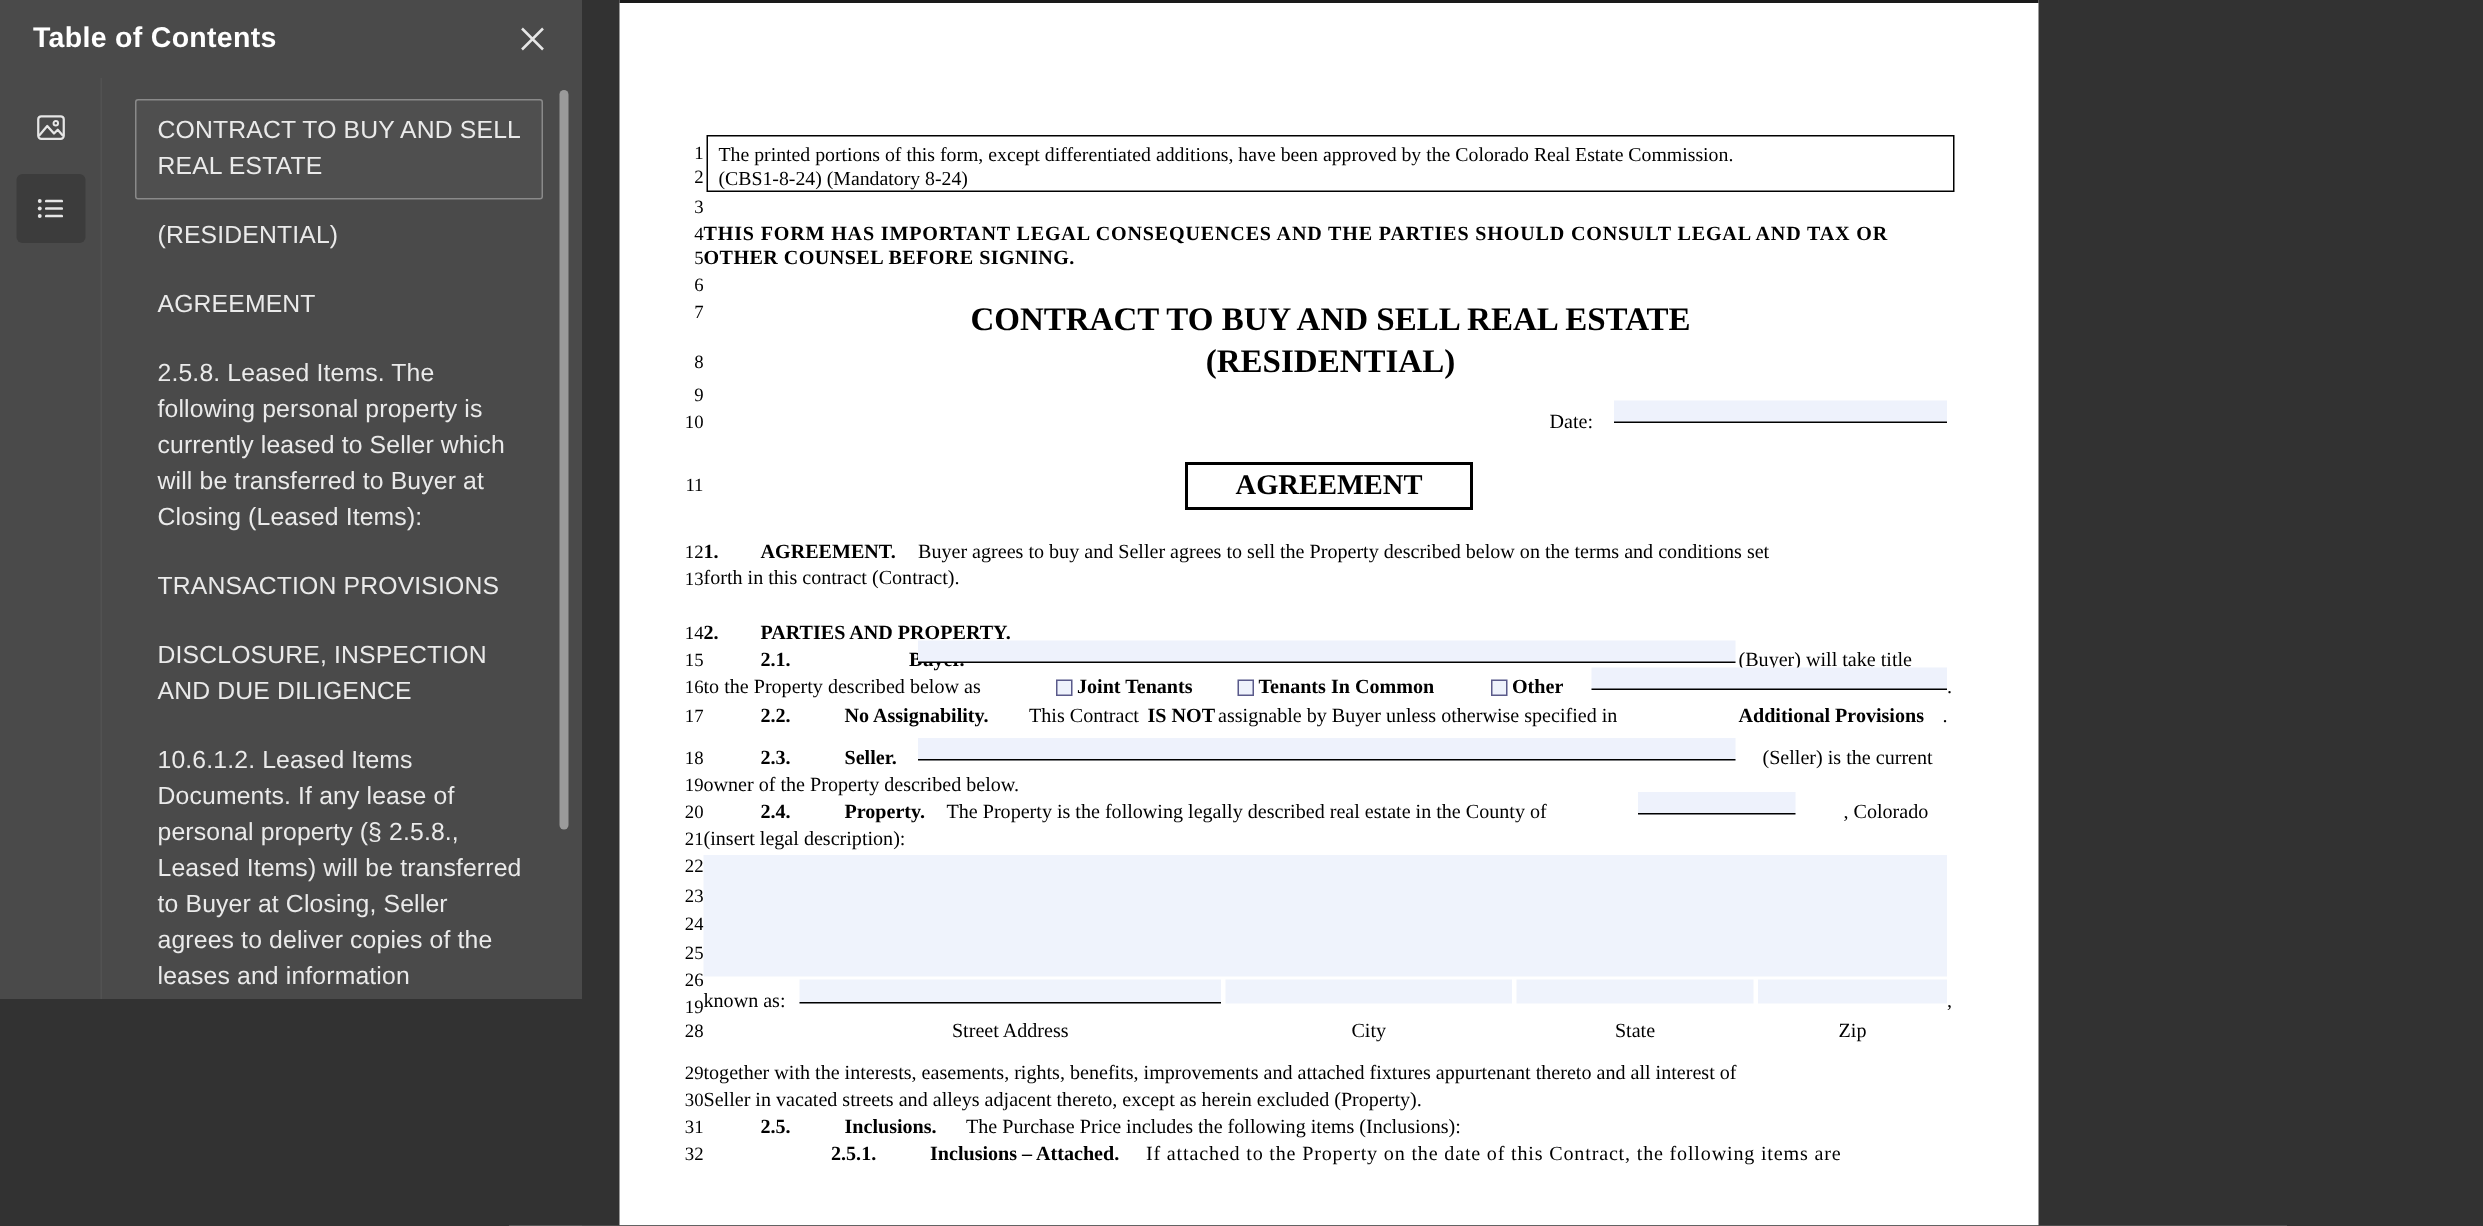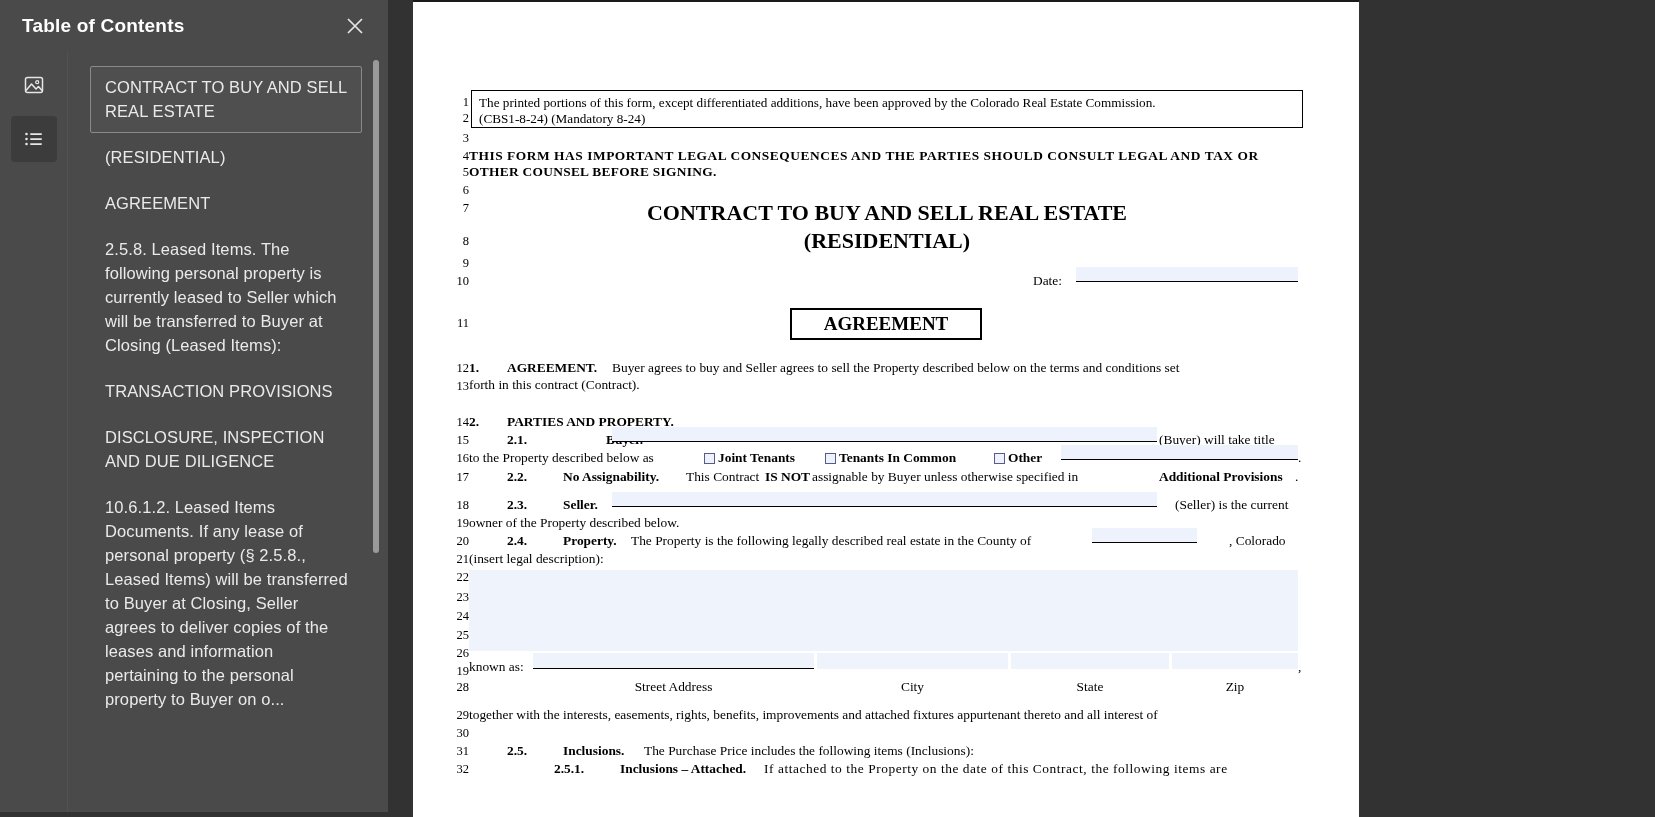--- a/index.html
+++ b/index.html
@@ -6,21 +6,21 @@
   html, body {
     width: 1655px; height: 817px;
     overflow: hidden;
     background: #323232;
     font-family: "Liberation Sans", sans-serif;
   }
   #app { position: relative; width: 1655px; height: 817px; display: flex; background: #323232; }
 
   
   .toc-panel {
-    width: 388px; height: 812px;
+    width: 388px; height: 666px;
     background: #4a4a4a;
     display: flex; flex-direction: column;
     position: relative; flex: 0 0 388px;
   }
   .toc-header {
     height: 52px; flex: 0 0 52px;
     display: flex; align-items: center;
     padding: 0 18px 0 22px;
     background: #4a4a4a;
   }
@@ -340,20 +340,21 @@
         <div class="blockfill" style="left:598px; top:651px; width:158px; height:16px;"></div>
         <div class="blockfill" style="left:759px; top:651px; width:126px; height:16px;"></div>
         <div class="txt" style="left:885px; top:657px;">,</div>
 
         <div class="center-label" style="left:120px; top:677px; width:281px;">Street Address</div>
         <div class="center-label" style="left:404px; top:677px; width:191px;">City</div>
         <div class="center-label" style="left:598px; top:677px; width:158px;">State</div>
         <div class="center-label" style="left:759px; top:677px; width:126px;">Zip</div>
 
         <div class="txt" style="left:56px; top:705px;">together with the interests, easements, rights, benefits, improvements and attached fixtures appurtenant thereto and all interest of</div>
+        <div class="txt" style="left:56px; top:723px;">Seller in vacated streets and alleys adjacent thereto, except as herein excluded (Property).</div>
 
         <div class="txt b" style="left:94px; top:741px;">2.5.</div>
         <div class="txt b" style="left:150px; top:741px;">Inclusions.</div>
         <div class="txt" style="left:231px; top:741px;">The Purchase Price includes the following items (Inclusions):</div>
 
         <div class="txt b" style="left:141px; top:759px;">2.5.1.</div>
         <div class="txt b" style="left:207px; top:759px;">Inclusions – Attached.</div>
         <div class="txt" style="left:351px; top:759px; letter-spacing:.55px;">If attached to the Property on the date of this Contract, the following items are</div>
 
       </div>

